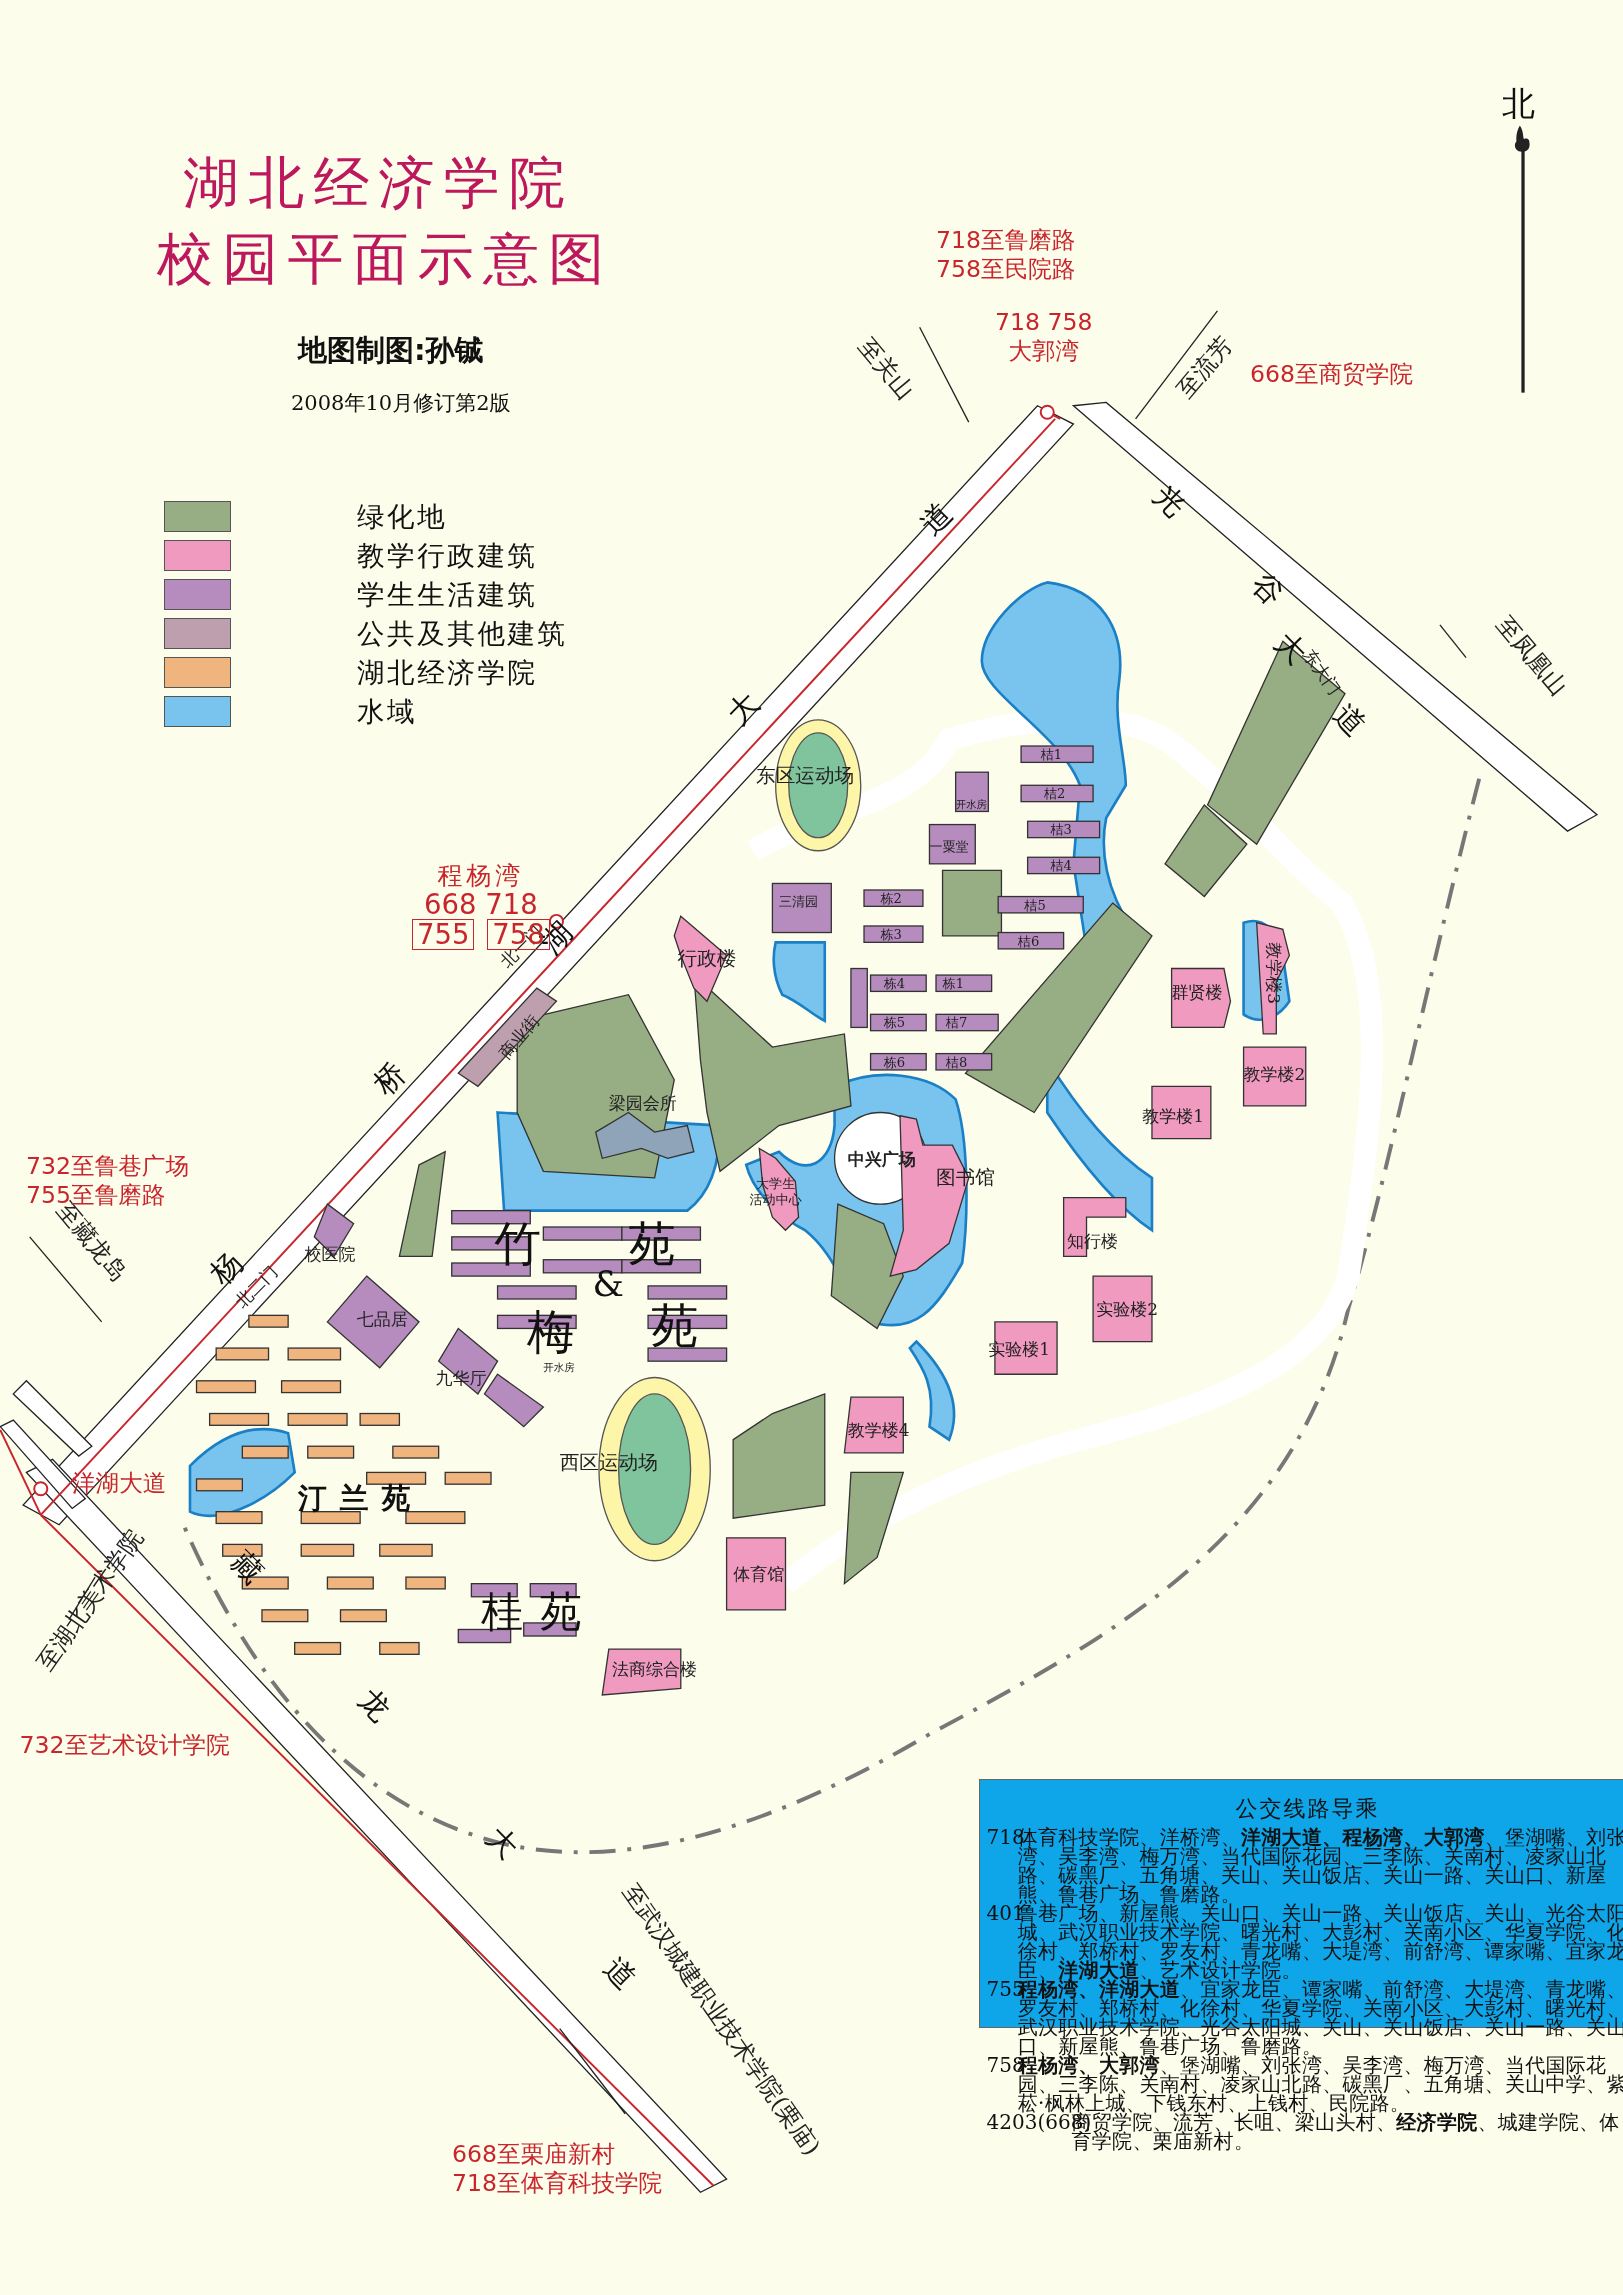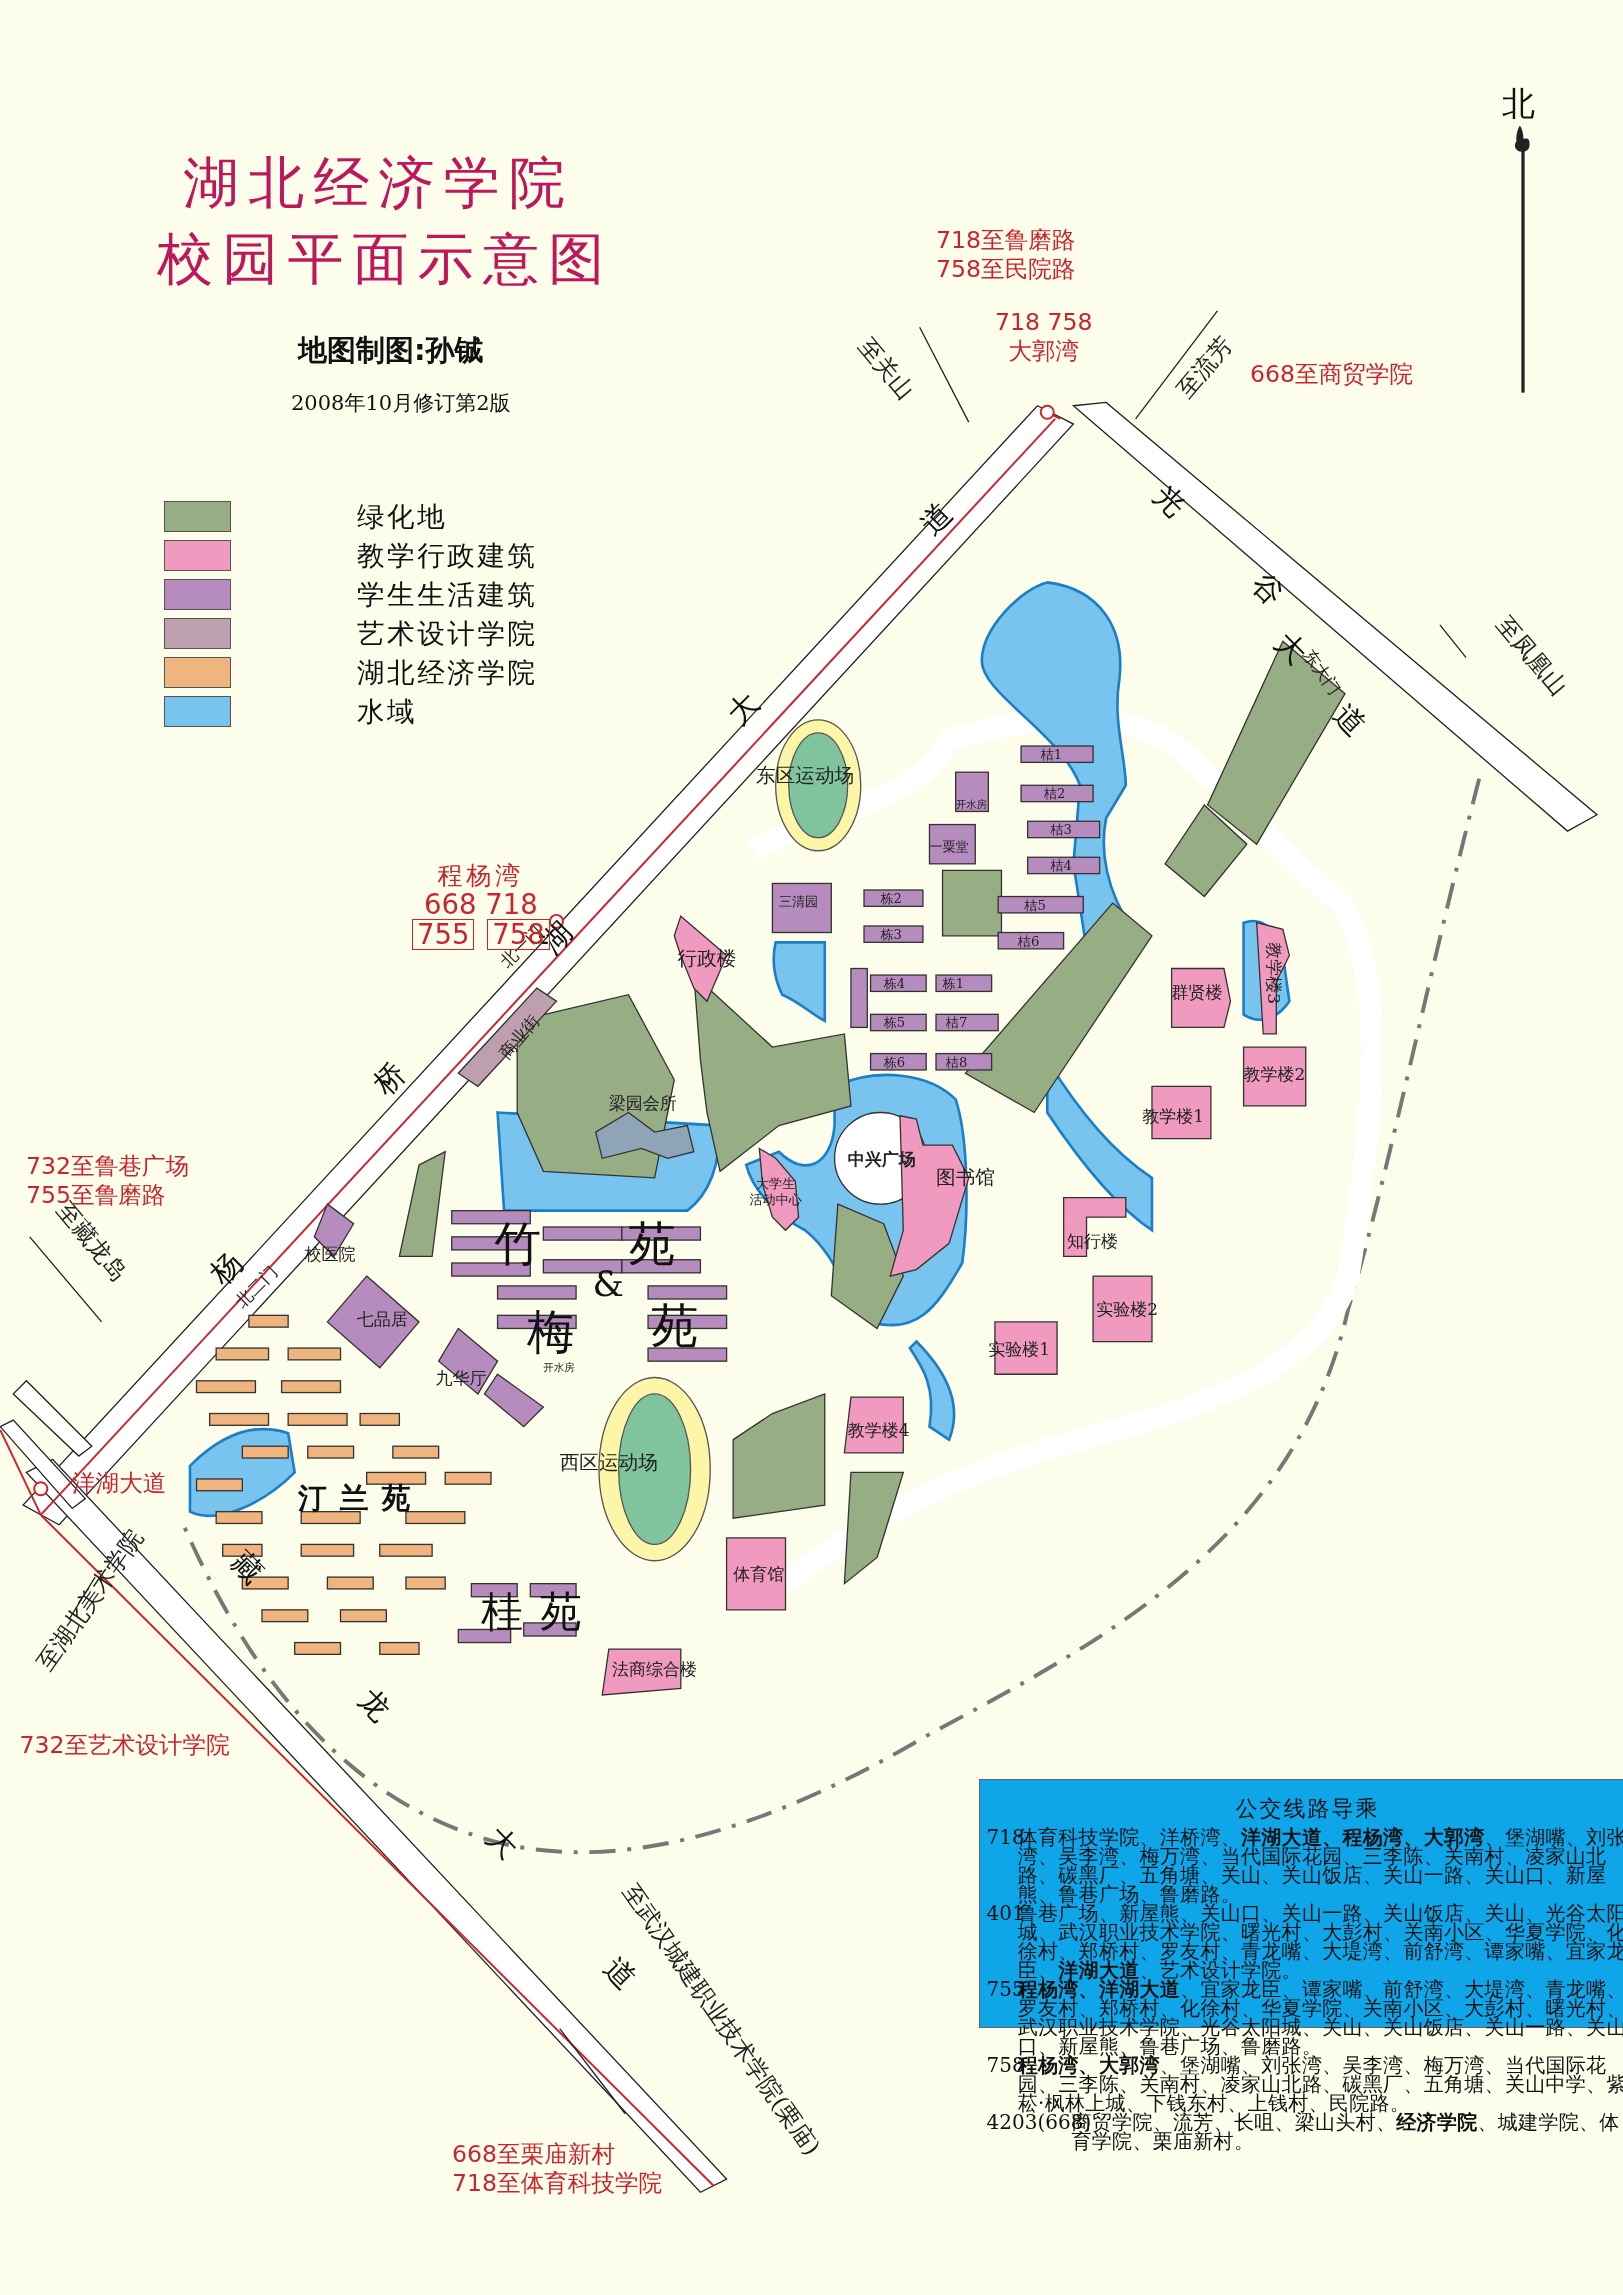--- a/index.html
+++ b/index.html
@@ -315,21 +315,21 @@
   <div class="legend-row">
     <div class="swatch" style="background:#f09abf"></div>
     <span class="legend-label">教学行政建筑</span>
   </div>
   <div class="legend-row">
     <div class="swatch" style="background:#b58cbd"></div>
     <span class="legend-label">学生生活建筑</span>
   </div>
   <div class="legend-row">
     <div class="swatch" style="background:#bd9fad"></div>
-    <span class="legend-label">艺术设计学院</span>
+    <span class="legend-label">公共及其他建筑</span>
   </div>
   <div class="legend-row">
     <div class="swatch" style="background:#f0b47e"></div>
     <span class="legend-label">湖北经济学院</span>
   </div>
   <div class="legend-row">
     <div class="swatch" style="background:#78c4ee"></div>
     <span class="legend-label">水域</span>
   </div>
 </div>

